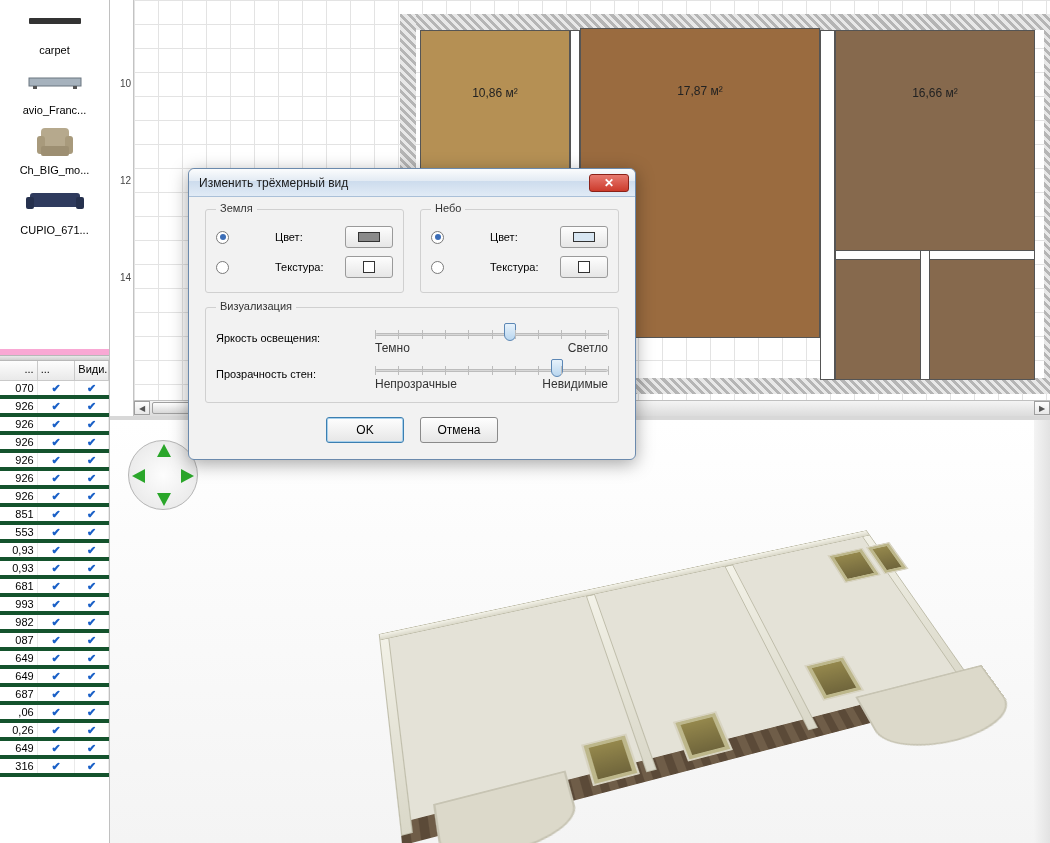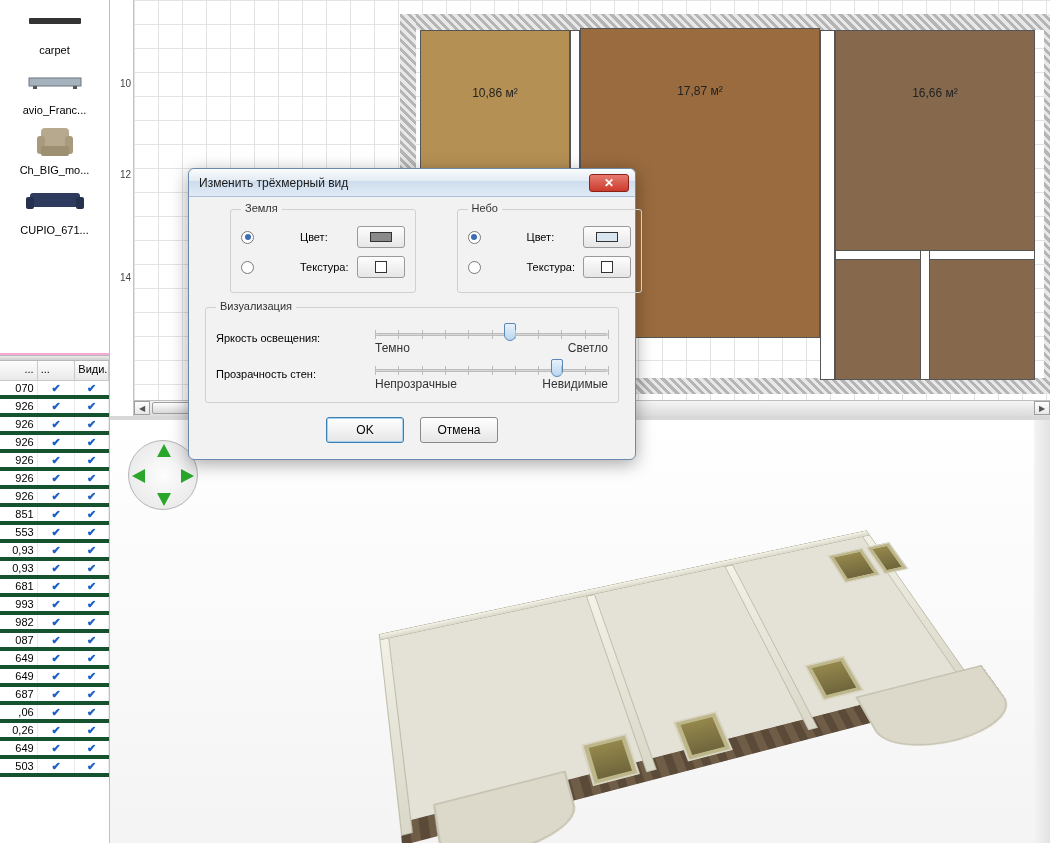--- a/index.html
+++ b/index.html
@@ -2,21 +2,21 @@
 <html><head>
 <meta charset="utf-8">
 <style>
 * { box-sizing: border-box; margin: 0; padding: 0; font-family: "Segoe UI", Tahoma, sans-serif; font-size: 12px; }
 html, body { width: 1050px; height: 843px; overflow: hidden; background: #f0f0f0; }
 
 .app { display: flex; width: 100%; height: 100%; }
 
 
 .left-panel { width: 110px; display: flex; flex-direction: column; border-right: 1px solid #c0c0c0; background: #fff; }
-.catalog { flex: 0 0 355px; overflow: hidden; background: #fff; border-bottom: 2px solid #f9a8d4; }
+.catalog { flex: 0 0 355px; overflow: hidden; background: #fff; border-bottom: 6px solid #f9a8d4; }
 .catalog-item { display: flex; flex-direction: column; align-items: center; justify-content: flex-end; height: 68px; gap: 2px; }
 .catalog-item .thumb { width: 60px; height: 38px; display: flex; align-items: center; justify-content: center; }
 .catalog-item .lbl { font-size: 11px; color: #000; white-space: nowrap; overflow: hidden; max-width: 100px; text-overflow: ellipsis; }
 
 
 .data-table { flex: 1; display: flex; flex-direction: column; background: #fff; overflow: hidden; }
 .dt-head { display: flex; border-bottom: 1px solid #c9c9c9; }
 .dt-head .cell { border-right: 1px solid #c9c9c9; background: linear-gradient(#fdfdfd,#e9e9e9); height: 19px; font-size: 11px; padding: 2px 3px; overflow: hidden; white-space: nowrap; }
 .dt-body { flex: 1; overflow: hidden; }
 .dt-row { display: flex; height: 18px; border-bottom: 4px solid #14532d; }
@@ -67,21 +67,21 @@
 
 .dialog { position: absolute; left: 188px; top: 168px; width: 448px; background: #f2f2f2; border: 1px solid #6b8aad; border-radius: 6px; box-shadow: 0 4px 18px rgba(0,0,0,.35); z-index: 50; }
 .dlg-title { height: 28px; background: linear-gradient(#fbfcfd,#e2eaf3 45%,#cddced 46%,#e1ebf6); border-radius: 6px 6px 0 0; display: flex; align-items: center; padding: 0 6px 0 10px; border-bottom: 1px solid #aac0d8; }
 .dlg-title .t { font-size: 12px; color: #1a1a1a; flex:1; }
 .dlg-close { width: 40px; height: 18px; background: linear-gradient(#e77a70,#cc3b2c); border: 1px solid #8b2219; border-radius: 3px; color: #fff; display:flex; align-items:center; justify-content:center; font-weight:bold; font-size:11px;}
 .dlg-body { padding: 12px 16px 16px 16px; }
 
 .fieldset { border: 1px solid #d0d0d0; border-radius: 3px; padding: 12px 10px 10px 10px; position: relative; }
 .fieldset > legend { font-size: 11px; color: #333; padding: 0 4px; position: absolute; top: -8px; background: #f2f2f2; }
 .row-pair { display: flex; gap: 16px; }
-.col { flex: 1; margin-left: 25px; }
+.col { flex: 1; }
 .opt-row { display: flex; align-items: center; gap: 8px; height: 30px; }
 .radio { width:13px; height:13px; border-radius:50%; border:1px solid #7a7a7a; background:#fff; display:flex; align-items:center; justify-content:center; flex-shrink:0;}
 .radio.sel::after{content:"";width:6px;height:6px;border-radius:50%;background:#3b6db7;}
 .opt-lbl { font-size: 11px; flex: 1; padding-left: 38px; }
 .swatch-btn { width: 48px; height: 22px; border:1px solid #9a9a9a; border-radius:3px; background:linear-gradient(#fdfdfd,#e6e6e6); display:flex;align-items:center;justify-content:center;}
 .swatch-btn .sw { width:22px; height:10px; border:1px solid #333; }
 .tex-ic { width:12px;height:12px; border:1px solid #333; background:#fff;}
 
 .slider-row { display:flex; align-items:center; gap:14px; height:36px; }
 .slider-lbl { width:145px; font-size:11px; text-align:left;}
@@ -344,38 +344,38 @@
           <div class="dt-row">
             <div class="cell c1">649</div>
             <div class="cell c2">
               <span class="check">✔</span>
             </div>
             <div class="cell c3">
               <span class="check">✔</span>
             </div>
           </div>
           <div class="dt-row">
-            <div class="cell c1">503</div>
+            <div class="cell c1">316</div>
             <div class="cell c2">
               <span class="check">✔</span>
             </div>
             <div class="cell c3">
               <span class="check">✔</span>
             </div>
           </div>
         </div>
     </div>
   </div>
 
   <div class="views">
     <div class="plan-view">
       <div class="grid"></div>
       <div class="ruler-v">
         <div class="ruler-tick" style="top:78px">10</div>
-        <div class="ruler-tick" style="top:169px">12</div>
+        <div class="ruler-tick" style="top:175px">12</div>
         <div class="ruler-tick" style="top:272px">14</div>
       </div>
       <div class="footprint">
         <div class="wall" style="left:20px;top:14px;width:660px;height:16px"></div>
         <div class="wall" style="left:20px;top:14px;width:16px;height:380px"></div>
         <div class="wall" style="left:664px;top:14px;width:16px;height:380px"></div>
         <div class="wall" style="left:20px;top:378px;width:660px;height:16px"></div>
         <div class="room room1">
             <span>10,86 м²</span>
           </div>

